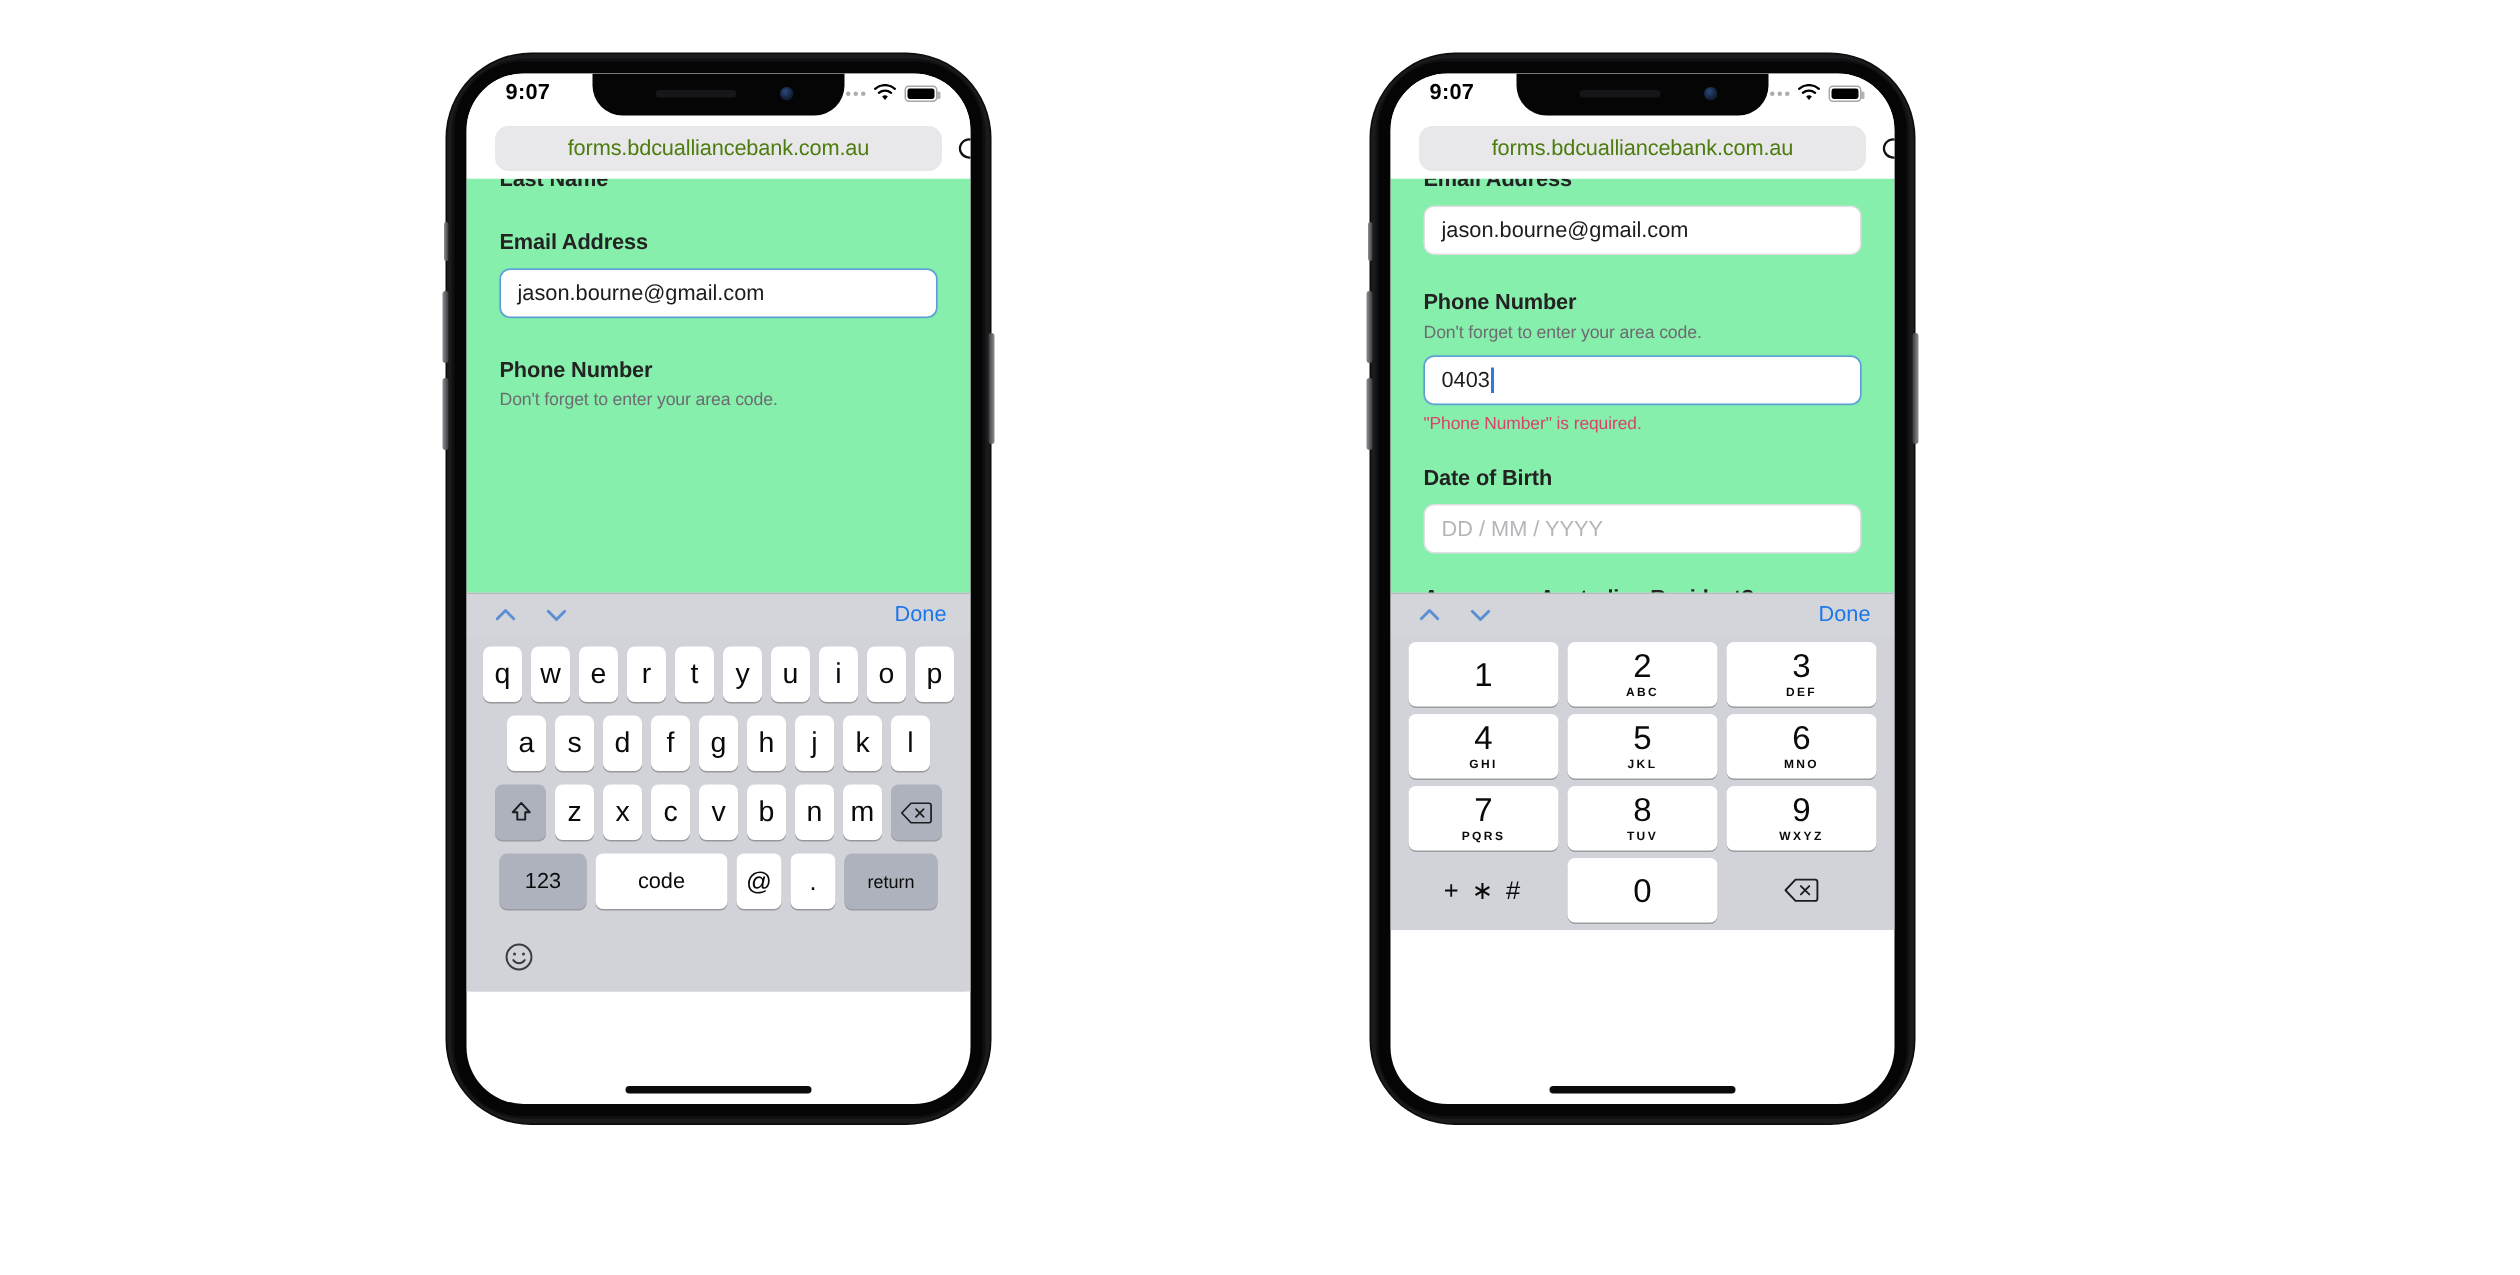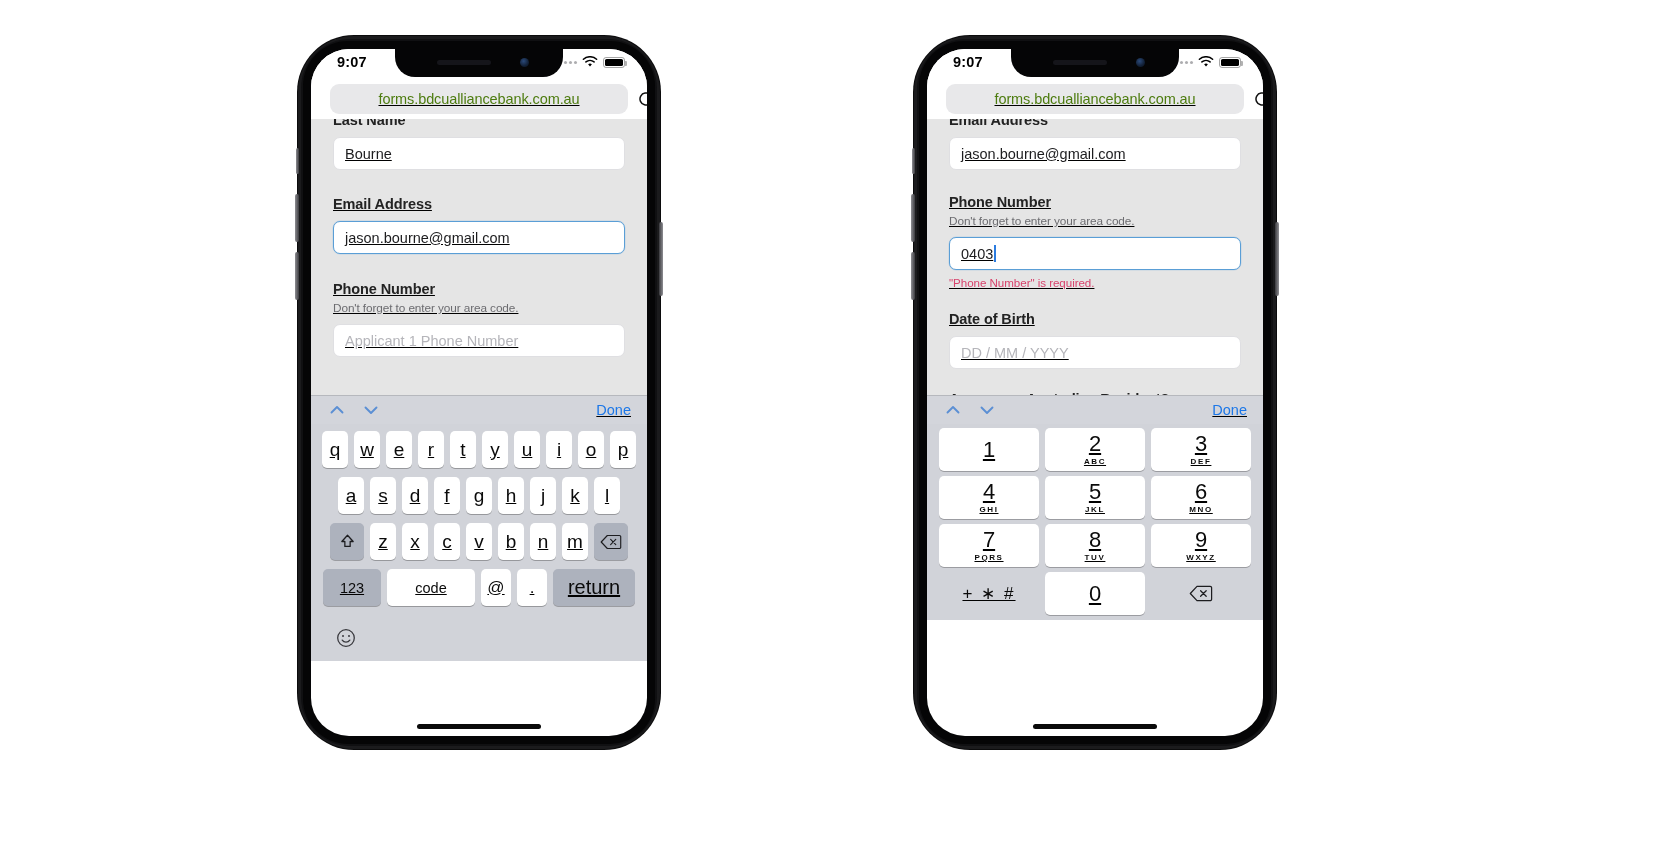--- a/index.html
+++ b/index.html
@@ -38,21 +38,20 @@
     border-radius:45px;
     background:#050506;
     overflow:hidden;
   }
   .screen{
     position:absolute;
     left:8px;right:8px;top:8px;bottom:8px;
     border-radius:38px;
     background:#ffffff;
     overflow:hidden;
-    text-decoration:underline;
   }
   
   .btn-sil{position:absolute;left:-2px;width:3px;height:26px;border-radius:2px;
            background:linear-gradient(90deg,#8e8e93,#3a3a3e);}
   .btn-vol{position:absolute;left:-3px;width:4px;height:48px;border-radius:2px;
            background:linear-gradient(90deg,#8e8e93,#3a3a3e);}
   .btn-pwr{position:absolute;right:-3px;width:4px;height:74px;border-radius:2px;
            background:linear-gradient(90deg,#3a3a3e,#8e8e93);}
 
   
@@ -104,21 +103,21 @@
   .urlpill{
     width:298px;height:30px;border-radius:9px;background:#e8e8ea;
     display:flex;align-items:center;justify-content:center;position:relative;
   }
   .urltext{font-size:14.5px;color:#4d7c0f;letter-spacing:-.1px;}
   .reload{position:absolute;right:-27px;top:50%;transform:translateY(-50%);
           width:18px;height:18px;}
 
   
   .page{
-    position:relative;background:#e5e5e5;overflow:hidden;
+    position:relative;background:#86efac;overflow:hidden;
   }
   .pad{padding:0 22px;}
   .flabel{
     font-size:14.5px;font-weight:bold;color:#232323;
     letter-spacing:-.1px;
   }
   .fhelp{
     font-size:11.8px;color:#6c6c70;margin-top:4px;letter-spacing:-.1px;
   }
   .finput{
@@ -156,21 +155,21 @@
     display:flex;align-items:center;justify-content:center;
     font-size:19px;color:#0a0a0a;font-weight:400;
   }
   .key.dark{background:#adb2bd;box-shadow:0 1px 0 rgba(0,0,0,.26);text-align:right;}
   .key.w-shift{width:34px;}
   .key.w-del{width:34px;}
   .key.w-123{width:58px;font-size:14.5px;}
   .key.w-space{width:88px;font-size:14.5px;}
   .key.w-at{width:30px;font-size:17px;}
   .key.w-dot{width:30px;font-size:17px;}
-  .key.w-return{width:82px;font-size:20px;}
+  .key.w-return{width:62px;font-size:12px;}
   .kb-bottom{
     height:46px;background:#d1d3d9;display:flex;align-items:center;padding-left:22px;
   }
   .emoji{width:20px;height:20px;}
 
   
   .numpad{background:#d1d3d9;padding:4px 2px 0;}
   .nrow{display:flex;justify-content:center;}
   .nkey{
     width:100px;height:43px;margin:0 3px 5px;
@@ -242,30 +241,28 @@
                 <path d="M15.3 1.6v3.6h-3.6" stroke="#111" stroke-width="1.5" fill="none" stroke-linecap="round" stroke-linejoin="round"></path>
               </svg>
             </span>
           </div>
         </div>
 
         <div class="page pad" style="height:276px">
           <div class="clipped">
             <div class="flabel">Last Name</div>
           </div>
-          <div class="finput">Bourne</div>
 
           <div style="height:26px"></div>
           <div class="flabel">Email Address</div>
           <div class="finput focused">jason.bourne@gmail.com</div>
 
           <div style="height:27px"></div>
           <div class="flabel">Phone Number</div>
           <div class="fhelp">Don't forget to enter your area code.</div>
-          <div class="finput placeholder">Applicant 1 Phone Number</div>
         </div>
 
         <div class="accessory">
           <span class="chev">
             <svg width="20" height="20" viewBox="0 0 20 20">
                 <path d="M4.5 12.5 10 7l5.5 5.5" stroke="#5b8fd4" stroke-width="1.9" fill="none" stroke-linecap="round" stroke-linejoin="round"></path>
               </svg>
           </span>
           <span class="chev">
             <svg width="20" height="20" viewBox="0 0 20 20">

